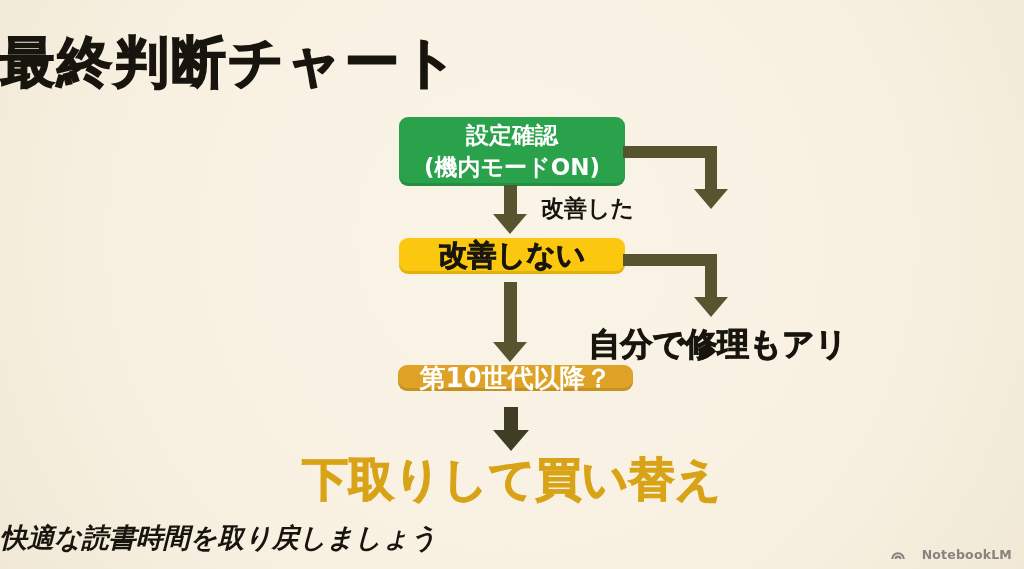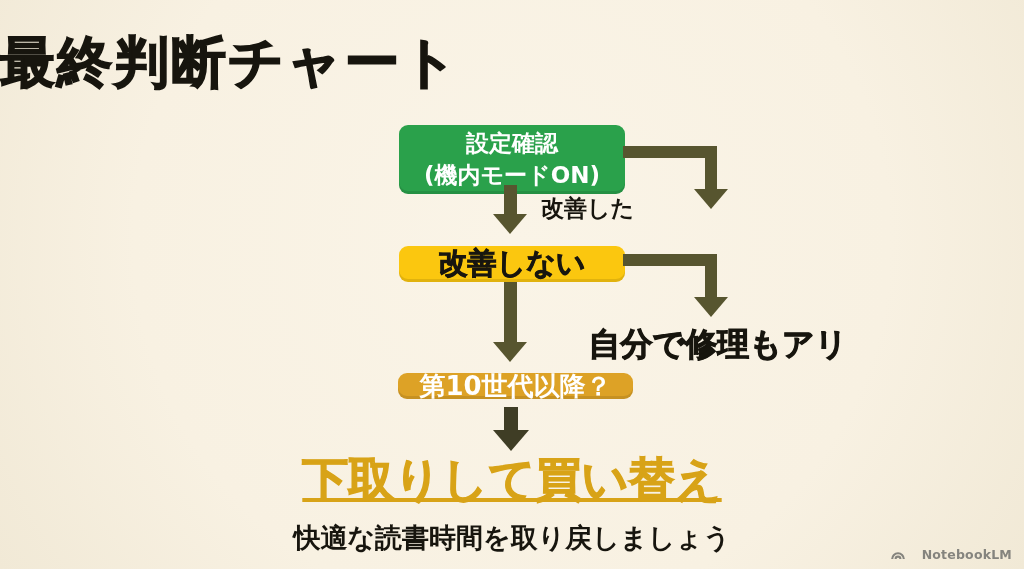--- a/index.html
+++ b/index.html
@@ -28,21 +28,20 @@
   .node {
     position: absolute;
     border-radius: 9px;
     display: flex;
     flex-direction: column;
     align-items: center;
     justify-content: center;
     font-weight: 900;
     text-align: center;
     box-shadow: inset 0 -3px 0 rgba(0,0,0,0.10);
-    margin-top: 8px;
   }
   .node-green {
     left: 399px; top: 117px; width: 226px; height: 69px;
     background: var(--green);
     color: #ffffff;
     font-size: 23px;
     line-height: 1.35;
   }
   .node-yellow {
     left: 399px; top: 238px; width: 226px; height: 36px;
@@ -90,30 +89,29 @@
   }
   .result {
     position: absolute;
     left: 0; right: 0; top: 449px;
     text-align: center;
     font-size: 46px;
     font-weight: 900;
     color: var(--gold);
     -webkit-text-stroke: 1.2px var(--gold);
     white-space: nowrap;
-    text-decoration: underline;
   }
   .footer-line {
     position: absolute;
     left: 0; right: 0; top: 520px;
-    text-align: center;
     font-size: 27px;
     font-weight: 900;
     color: var(--ink);
     white-space: nowrap;
+    font-style: italic;
   }
   .watermark {
     position: absolute;
     right: 12px; bottom: 7px;
     display: flex;
     align-items: center;
     gap: 17px;
     color: var(--watermark-gray);
     font-size: 12.5px;
     font-weight: 700;

